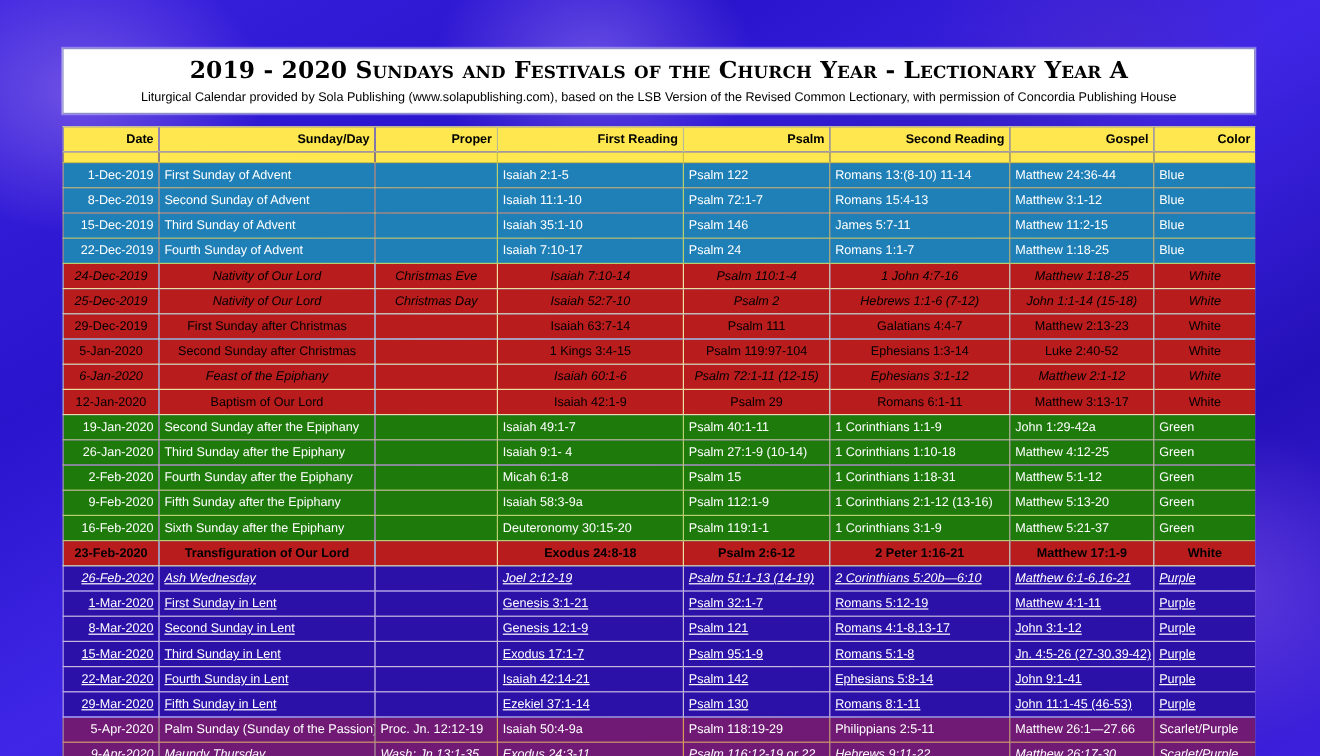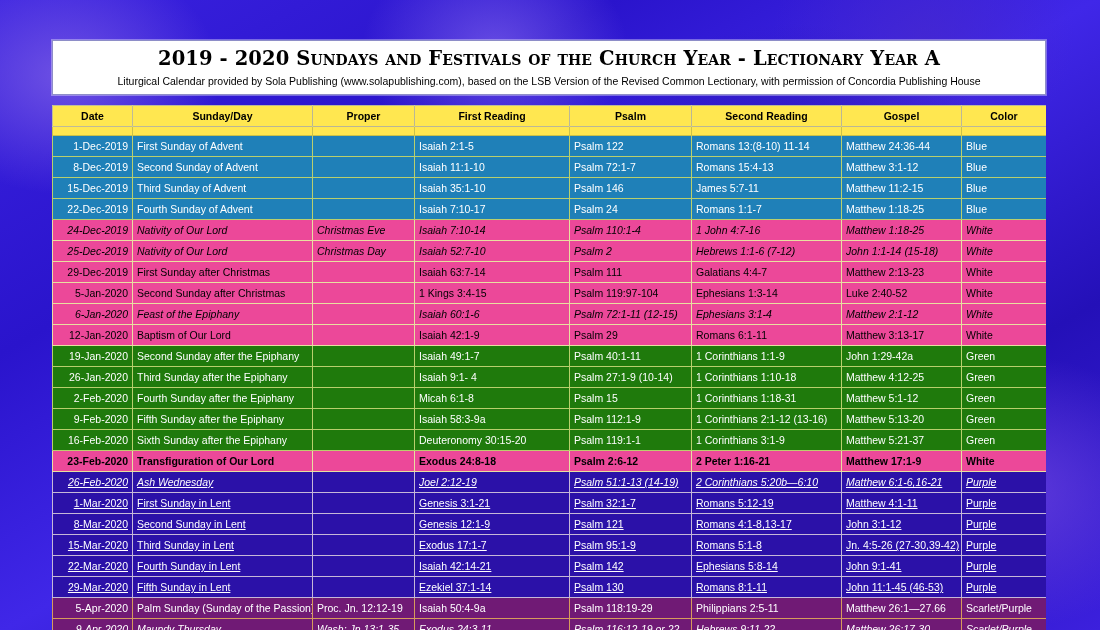--- a/index.html
+++ b/index.html
@@ -86,41 +86,41 @@
     white-space: nowrap;
     vertical-align: middle;
     border: 1px solid rgba(210,210,140,0.85);
   }
 
   
   thead th {
     background: #ffe750;
     color: #000000;
     font-weight: bold;
-    text-align: center;
+    text-align: right;
     font-size: 11.5px;
     height: 21px;
     line-height: 21px;
     border: 1px solid #c9c14a;
     border-bottom: none;
   }
   tr.hdr-pad td {
     background: #ffe750;
     height: 9px;
     line-height: 9px;
     border: 1px solid #c9c14a;
     border-top: none;
   }
 
   
   td.date { text-align: right; padding-right: 6px; }
 
   
   tr.blue td   { background: #1f80b8; color: #ffffff; border-color: #b9cf6d; }
-  tr.white td  { background: #ec4899; color: #000000; border-color: #e8dfa0; }
+  tr.white td  { background: #b91c1c; color: #000000; border-color: #e8dfa0; text-align: center; }
   tr.green td  { background: #1f7a0c; color: #ffffff; border-color: #b9cf6d; }
   tr.purple td { background: #2b11a8; color: #ffffff; border-color: #c6b8d8; text-decoration: underline; }
   tr.scarlet td{ background: #701a75; color: #ffffff; border-color: #d79b5c; }
 
   tr.italic td { font-style: italic; }
   tr.bold td   { font-weight: bold; }
 
   
   td.date, th.date { border-right: 2px solid rgba(255,255,200,0.9); }
 </style>
@@ -246,21 +246,21 @@
           <td>Ephesians 1:3-14</td>
           <td>Luke 2:40-52</td>
           <td>White</td>
         </tr>
         <tr class="white italic">
           <td class="date">6-Jan-2020</td>
           <td>Feast of the Epiphany</td>
           <td></td>
           <td>Isaiah 60:1-6</td>
           <td>Psalm 72:1-11 (12-15)</td>
-          <td>Ephesians 3:1-4</td>
+          <td>Ephesians 3:1-12</td>
           <td>Matthew 2:1-12</td>
           <td>White</td>
         </tr>
         <tr class="white">
           <td class="date">12-Jan-2020</td>
           <td>Baptism of Our Lord</td>
           <td></td>
           <td>Isaiah 42:1-9</td>
           <td>Psalm 29</td>
           <td>Romans 6:1-11</td>

